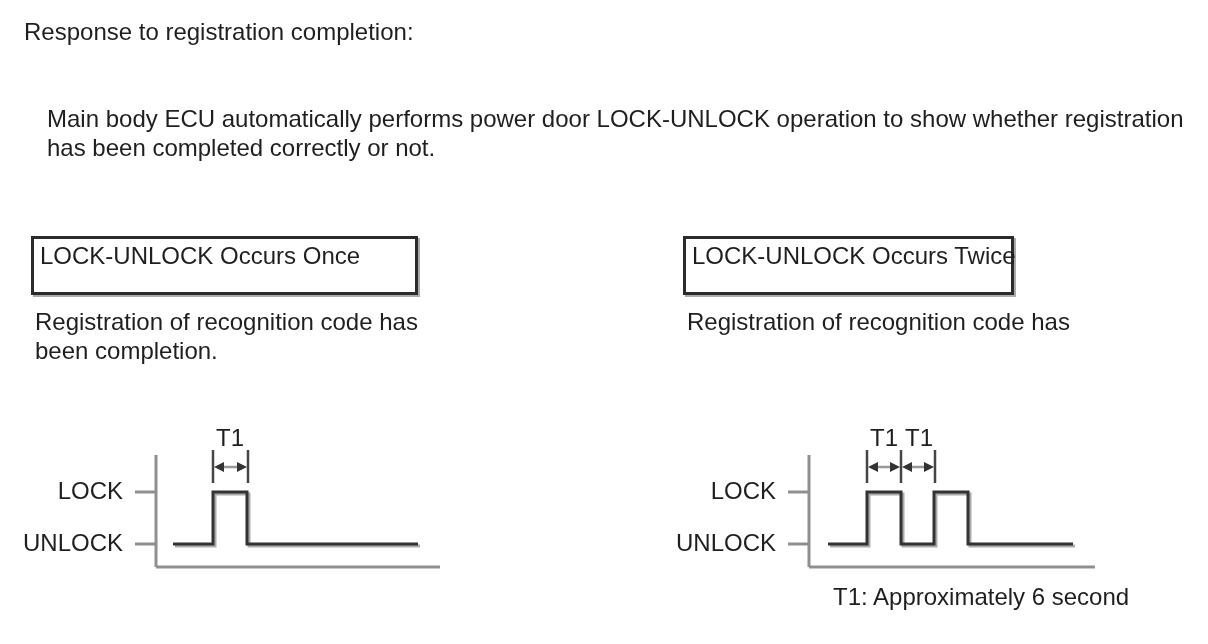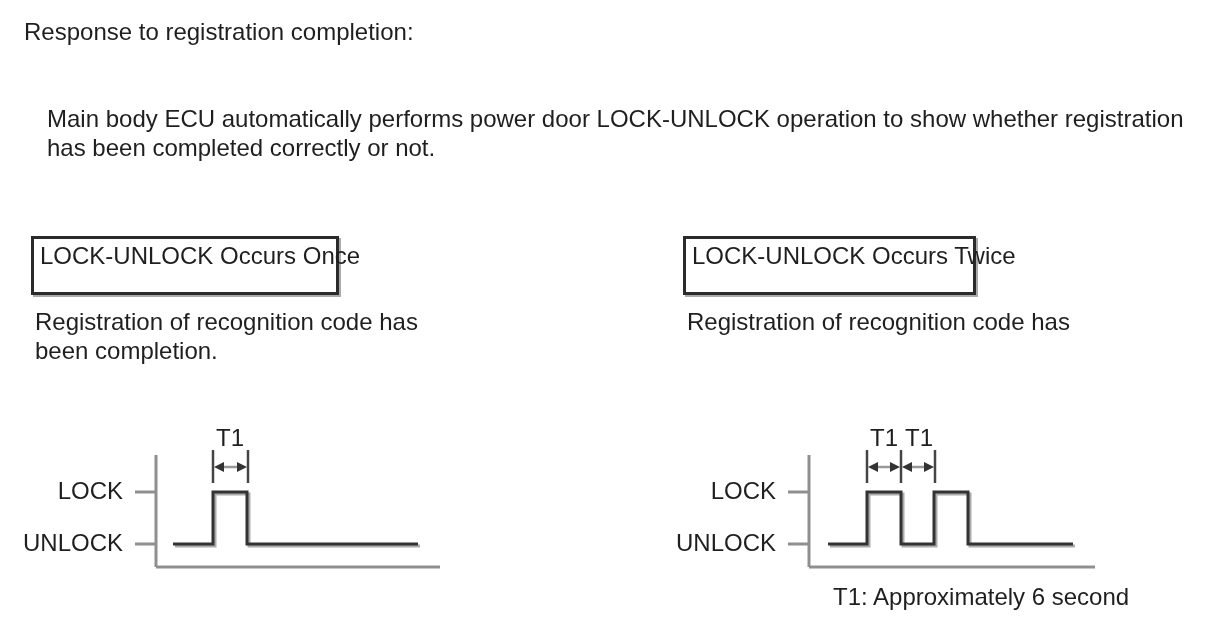--- a/index.html
+++ b/index.html
@@ -28,22 +28,22 @@
     top: 236px;
     height: 59px;
     border: 3px solid #2b2b2b;
     box-shadow: 2px 2px 0 var(--shadow);
     background: var(--background);
     font-size: 24px;
     line-height: 24px;
     padding: 5px 0 0 6px;
     white-space: nowrap;
   }
-  .heading-box.left  { left: 31px;  width: 308px; }
-  .heading-box.right { left: 683px; width: 293px; }
+  .heading-box.left  { left: 31px;  width: 387px; }
+  .heading-box.right { left: 683px; width: 331px; }
   .caption { top: 307px; }
   .caption.left  { left: 35px; }
   .caption.right { left: 687px; }
   .footnote { left: 833px; top: 582px; }
   svg.timing { position: absolute; overflow: visible; }
   svg.timing.left  { left: 20px;  top: 413px; }
   svg.timing.right { left: 660px; top: 413px; }
   .axis   { stroke: var(--axis-line); stroke-width: 3; fill: none; }
   .signal { stroke: var(--signal-line); stroke-width: 3; fill: none; }
   .signal-shadow { stroke: var(--shadow); stroke-width: 3; fill: none; }

